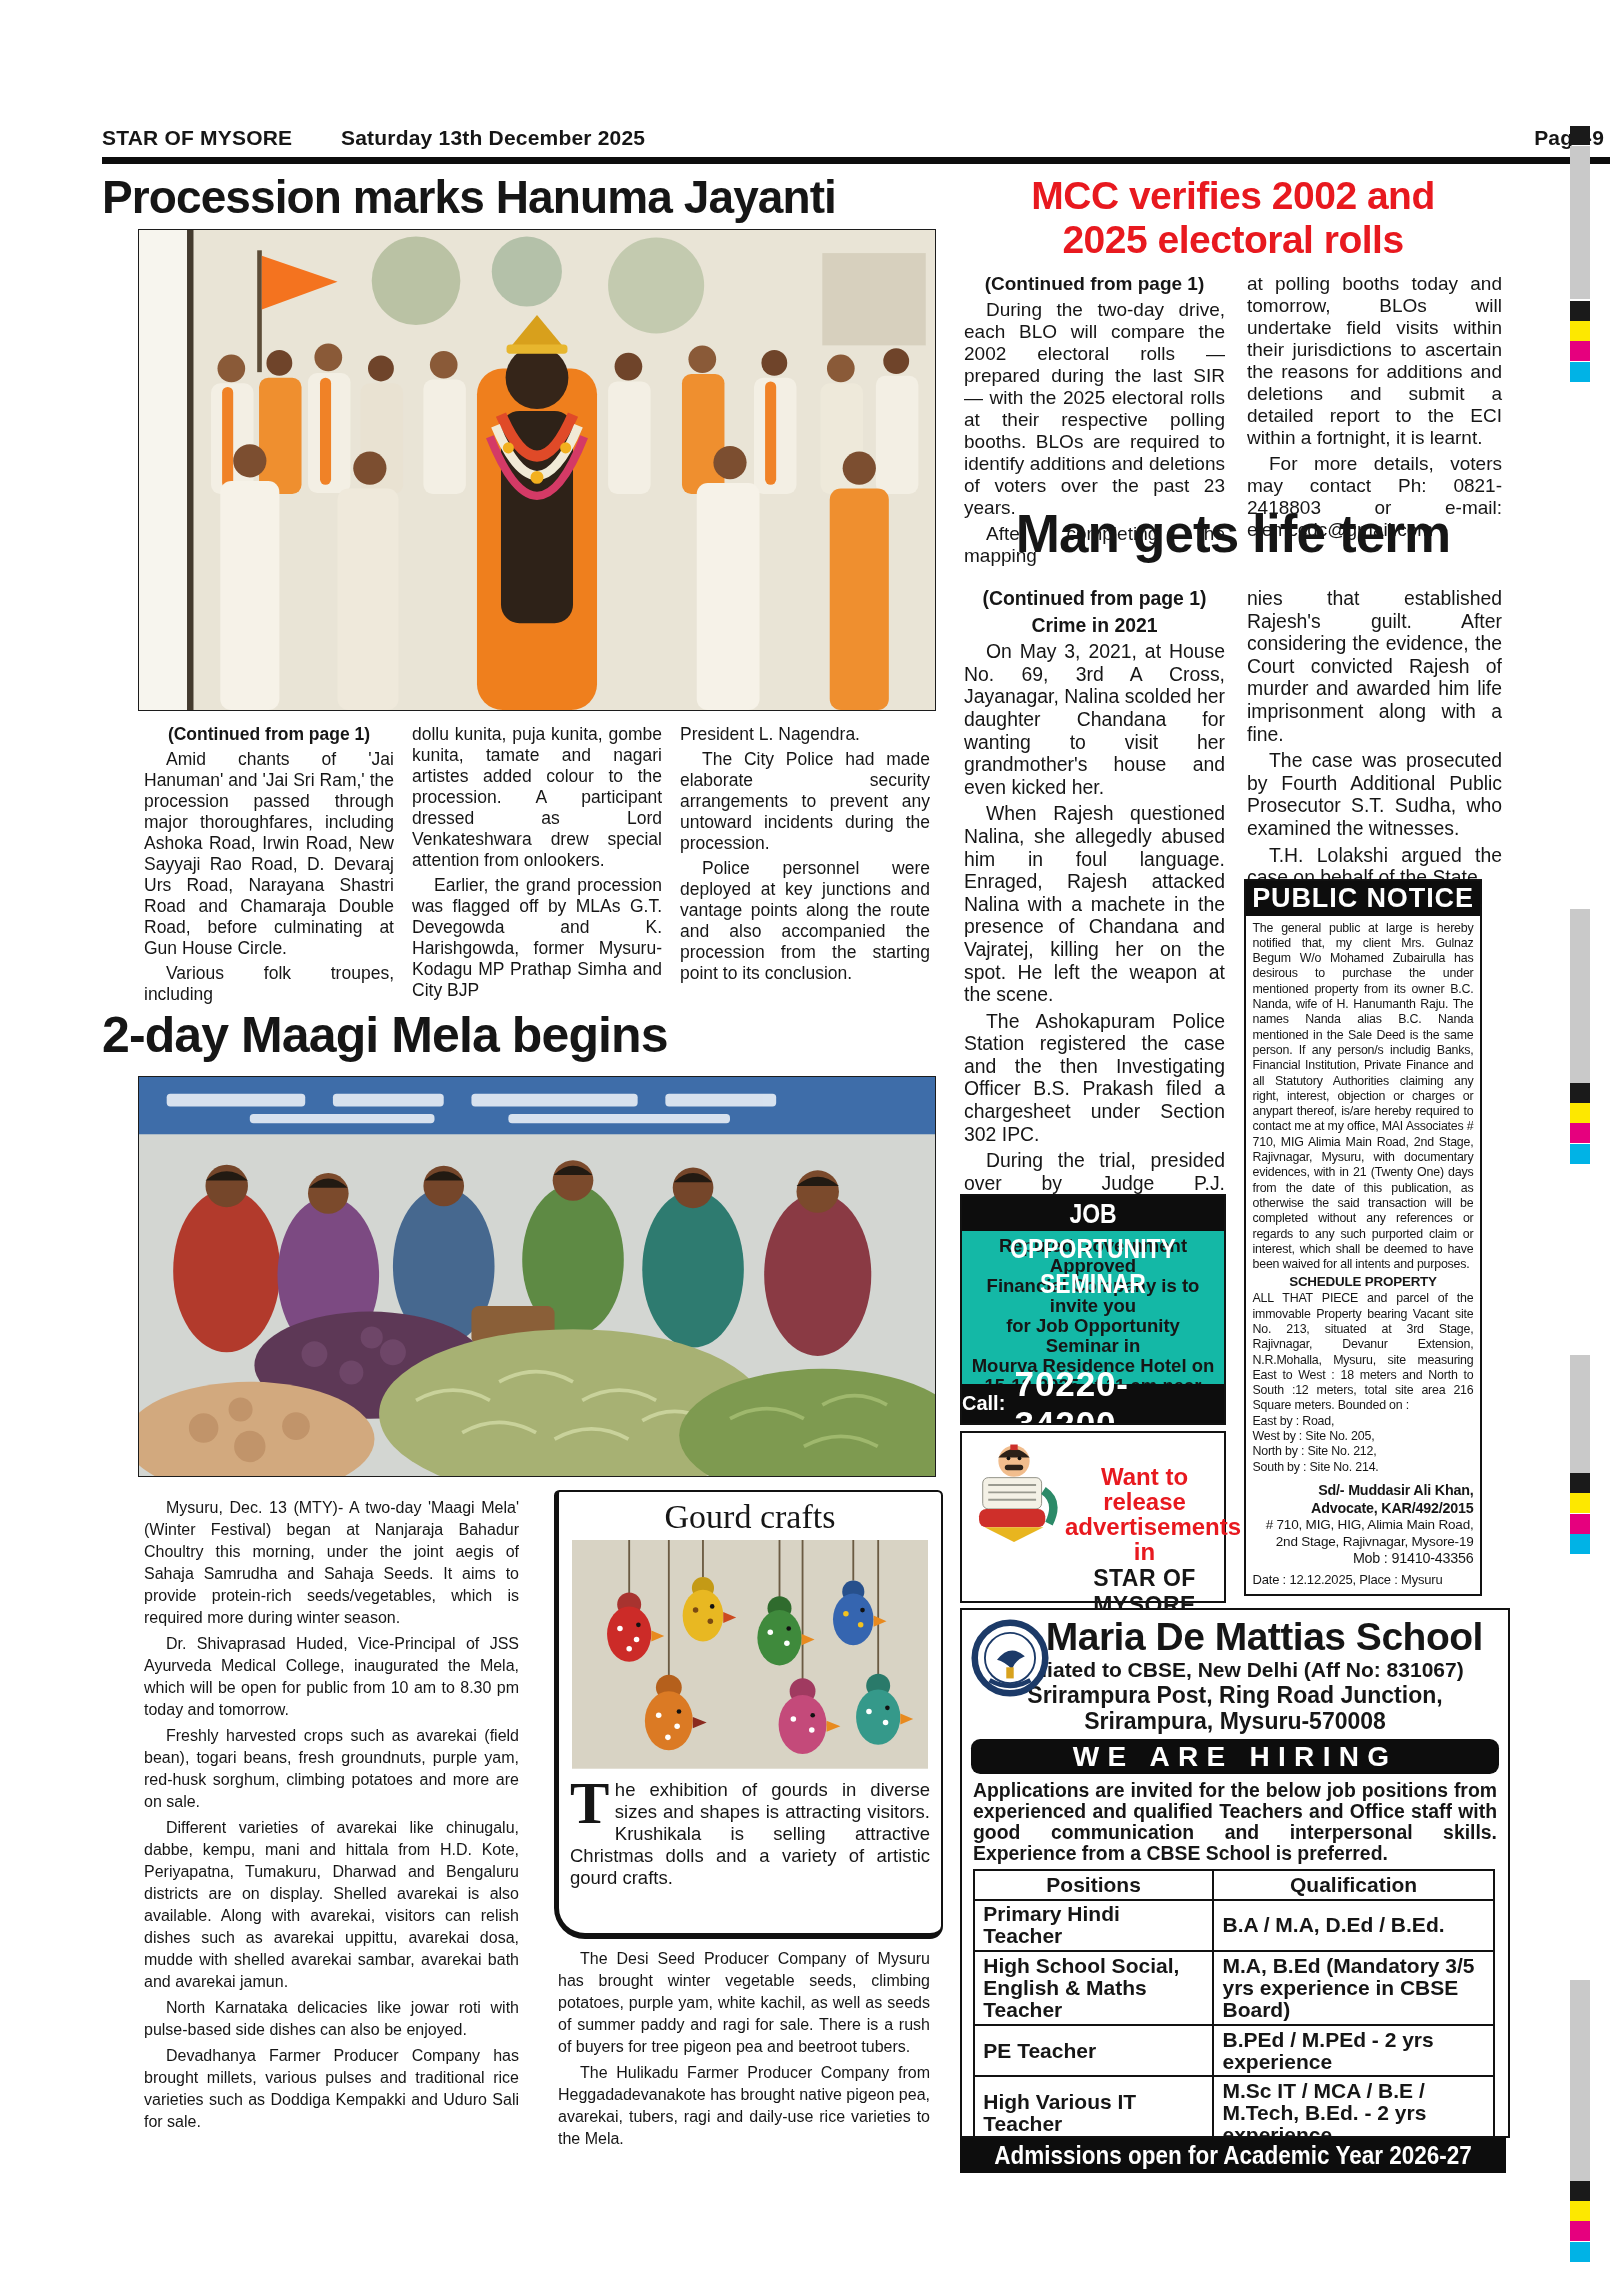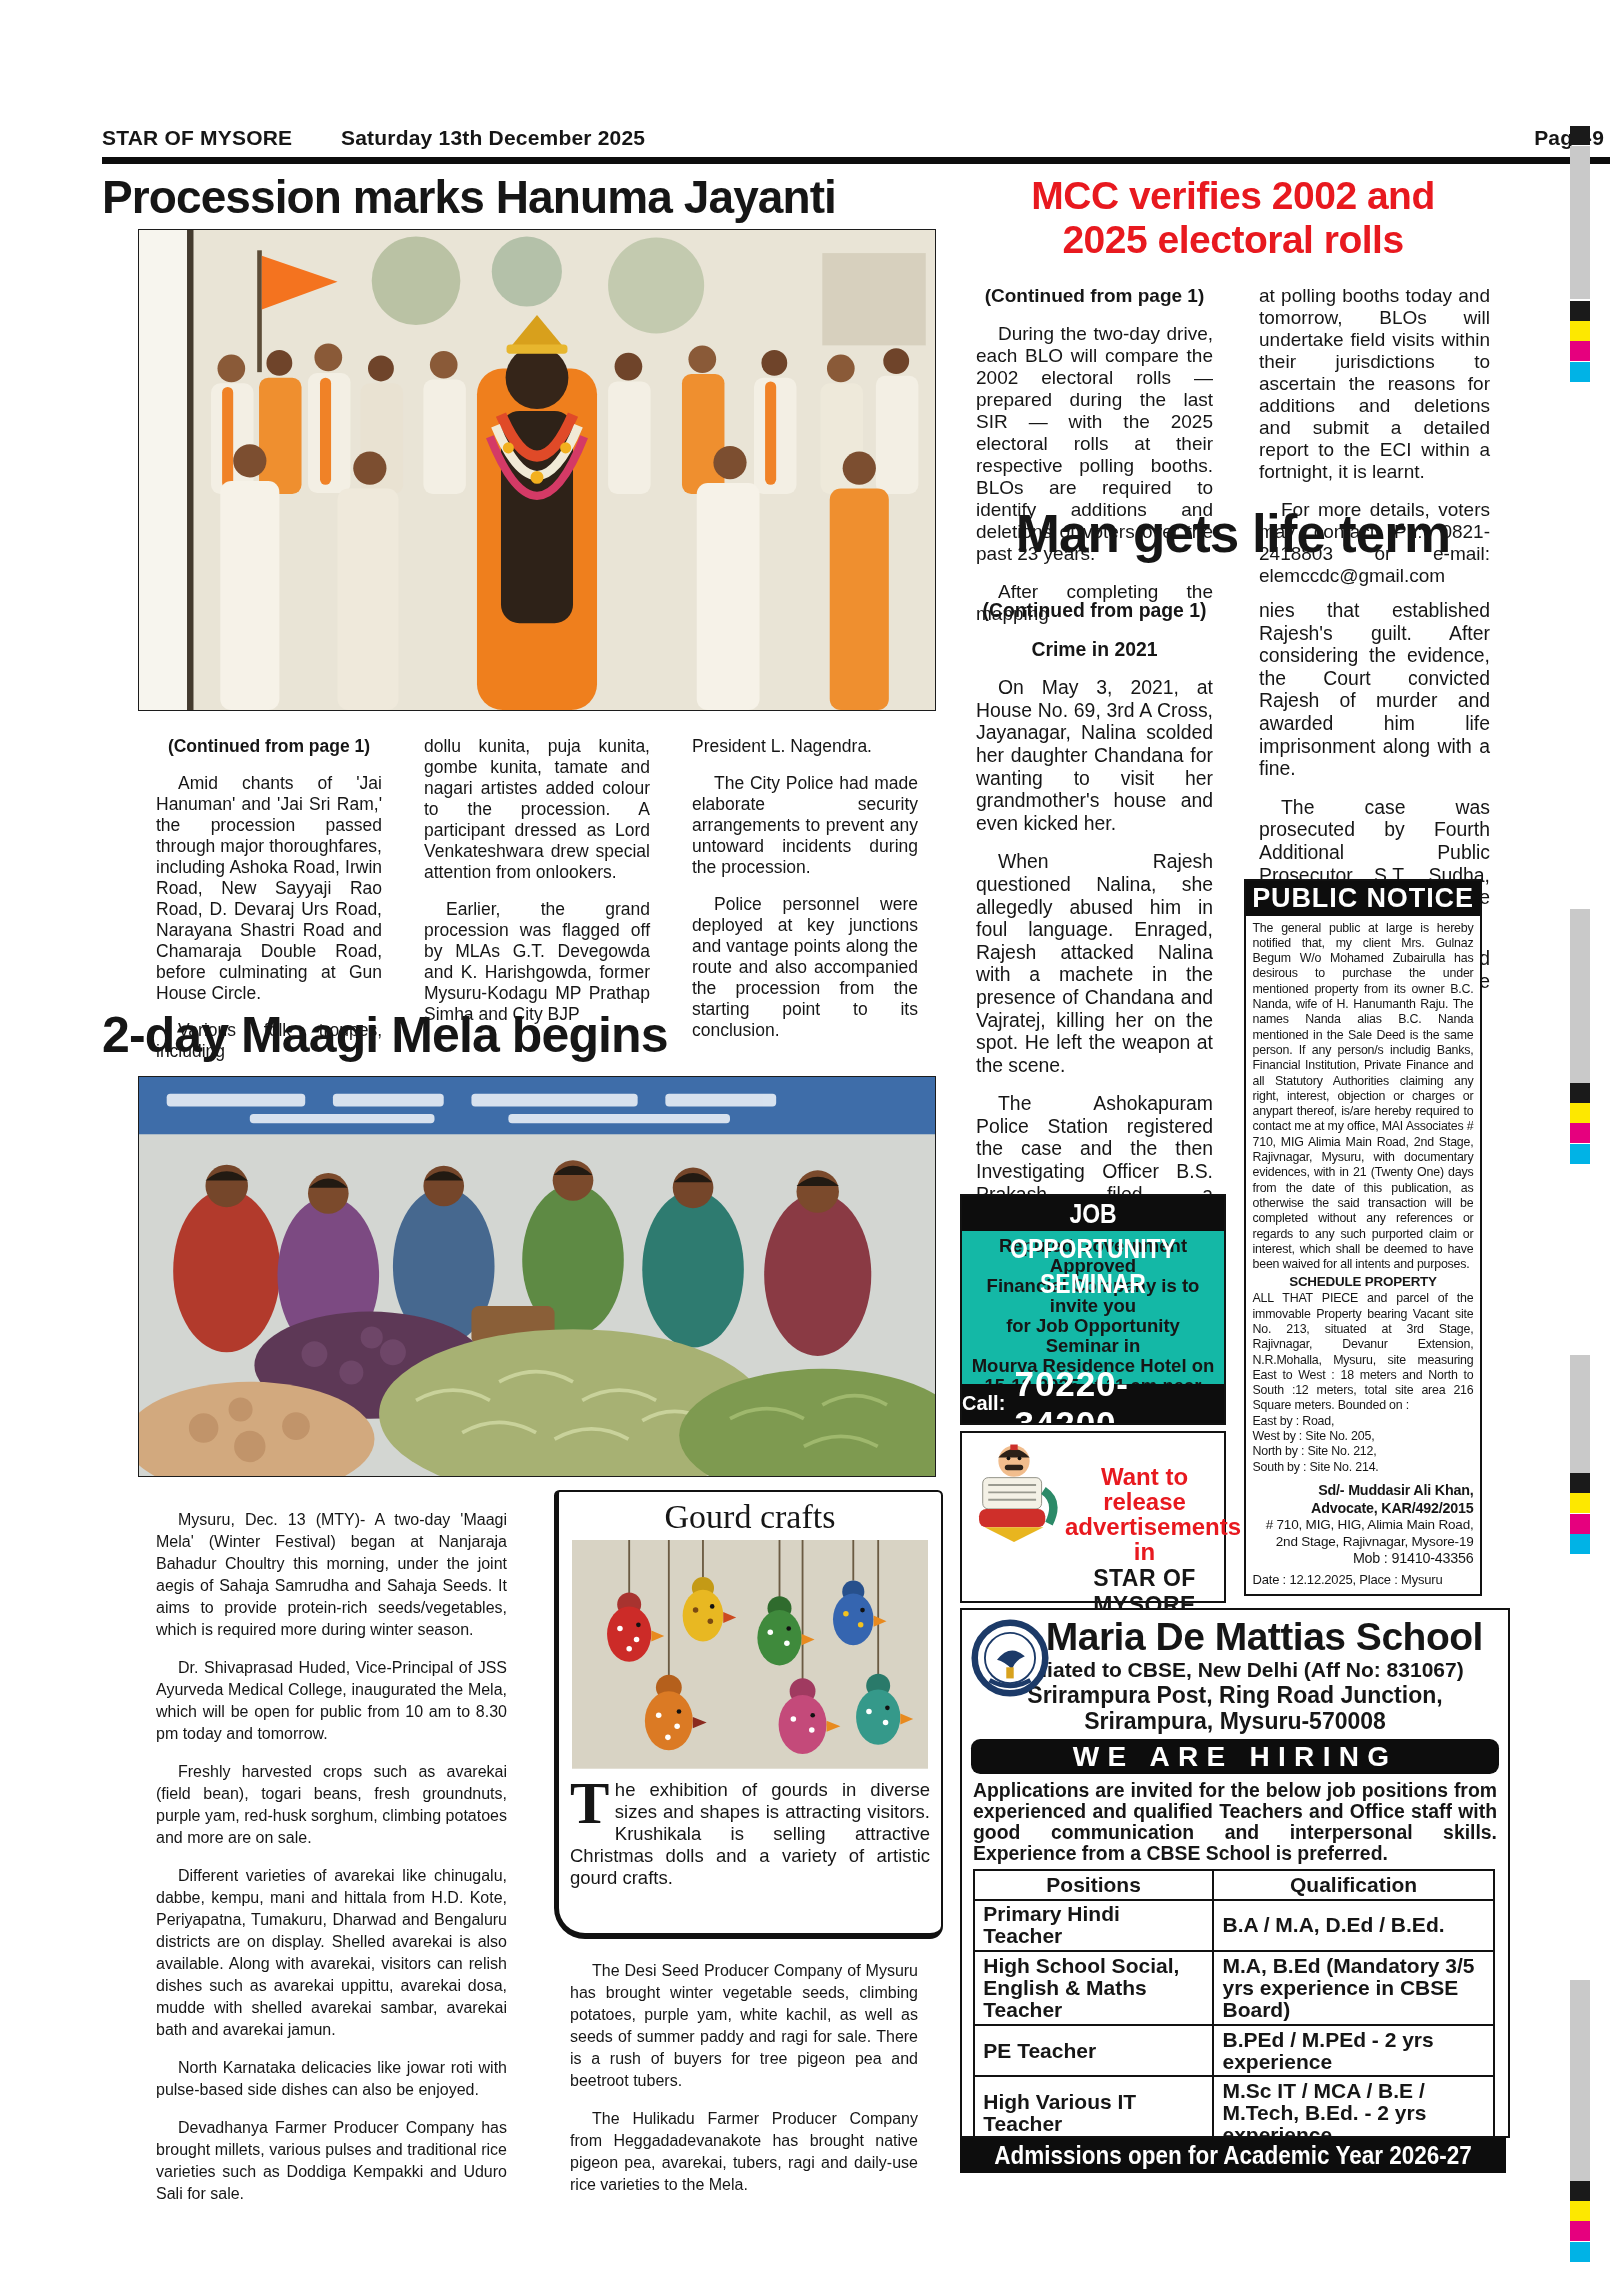--- a/index.html
+++ b/index.html
@@ -7,21 +7,21 @@
         font-family:"Liberation Sans",sans-serif;color:#161616;}
   .abs{position:absolute;}
   
   .mast{font-size:21px;font-weight:bold;letter-spacing:0.2px;}
   .mastrule{background:#0d0d0d;}
   
   .h-big{font-weight:bold;letter-spacing:-0.9px;white-space:nowrap;}
   .h-red{color:#e8191f;text-align:center;font-weight:bold;letter-spacing:-0.5px;}
   
   .bcol{text-align:justify;}
-  .bcol p{margin:16px;text-indent:22px;}
+  .bcol p{margin:4px;text-indent:22px;}
   .bcol p.flush{text-indent:0;}
   .contnote{font-weight:bold;text-align:center;text-indent:0 !important;}
   .c19{font-size:17.5px;line-height:21px;}
   .c20{font-size:16px;line-height:22px;}
   .c205{font-size:19px;line-height:22px;}
   .c21{font-size:19.4px;line-height:22.6px;}
   .photo{border:1.8px solid #1c1c1c;background:#e8e4d8;}
   .photo svg{display:block;width:100%;height:100%;}
   
   .notice{border:2.8px solid #111;background:#fff;overflow:hidden;}

